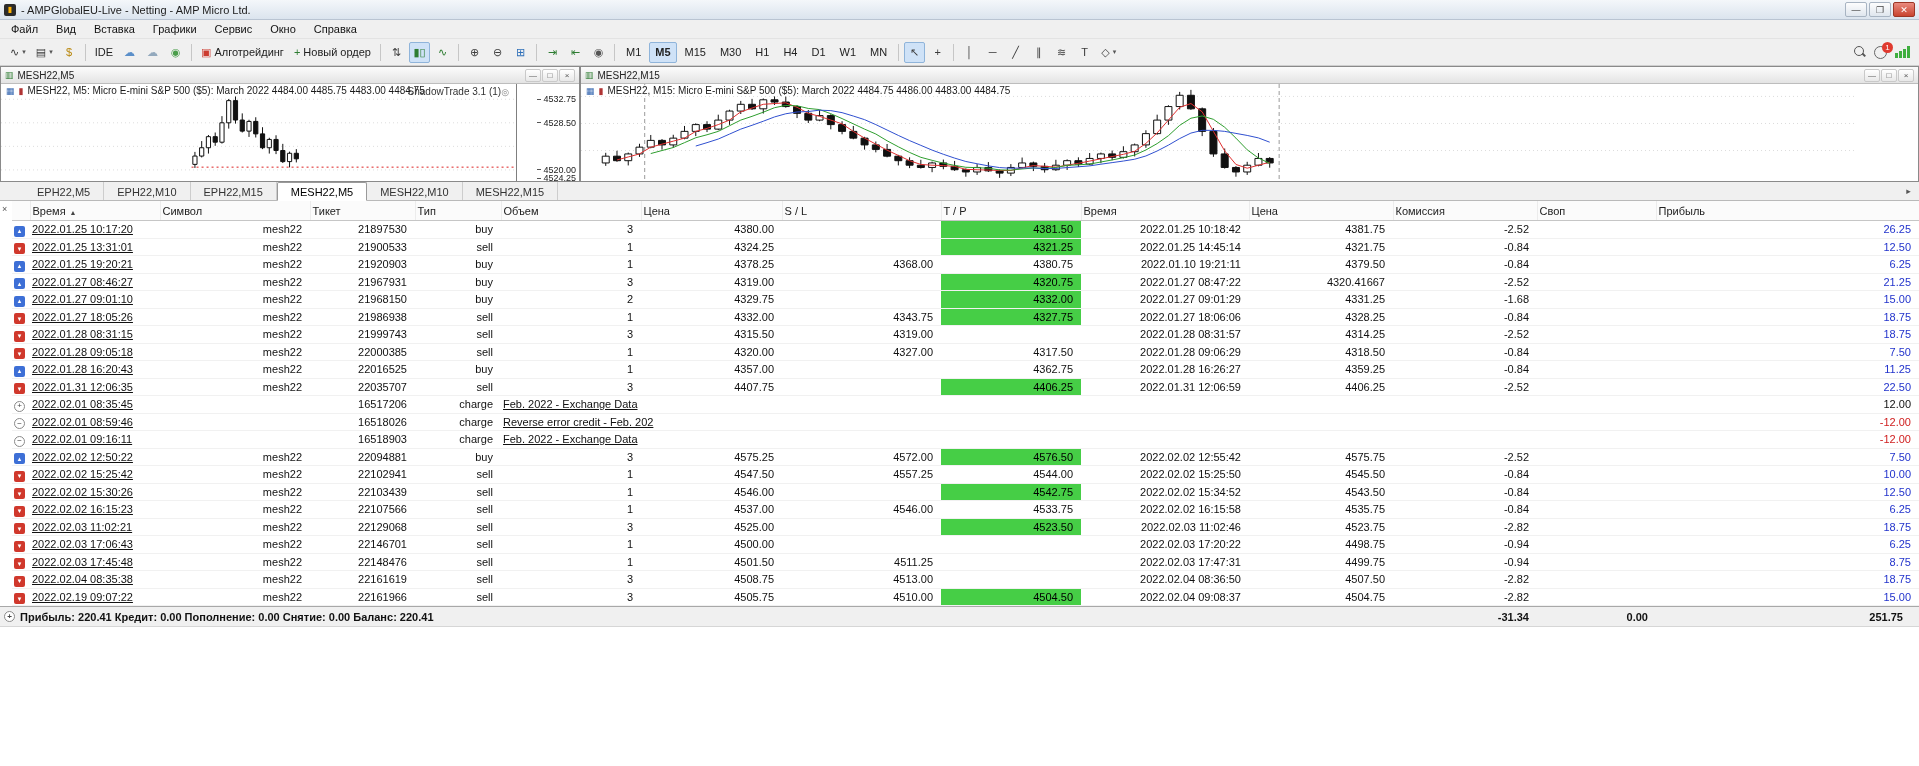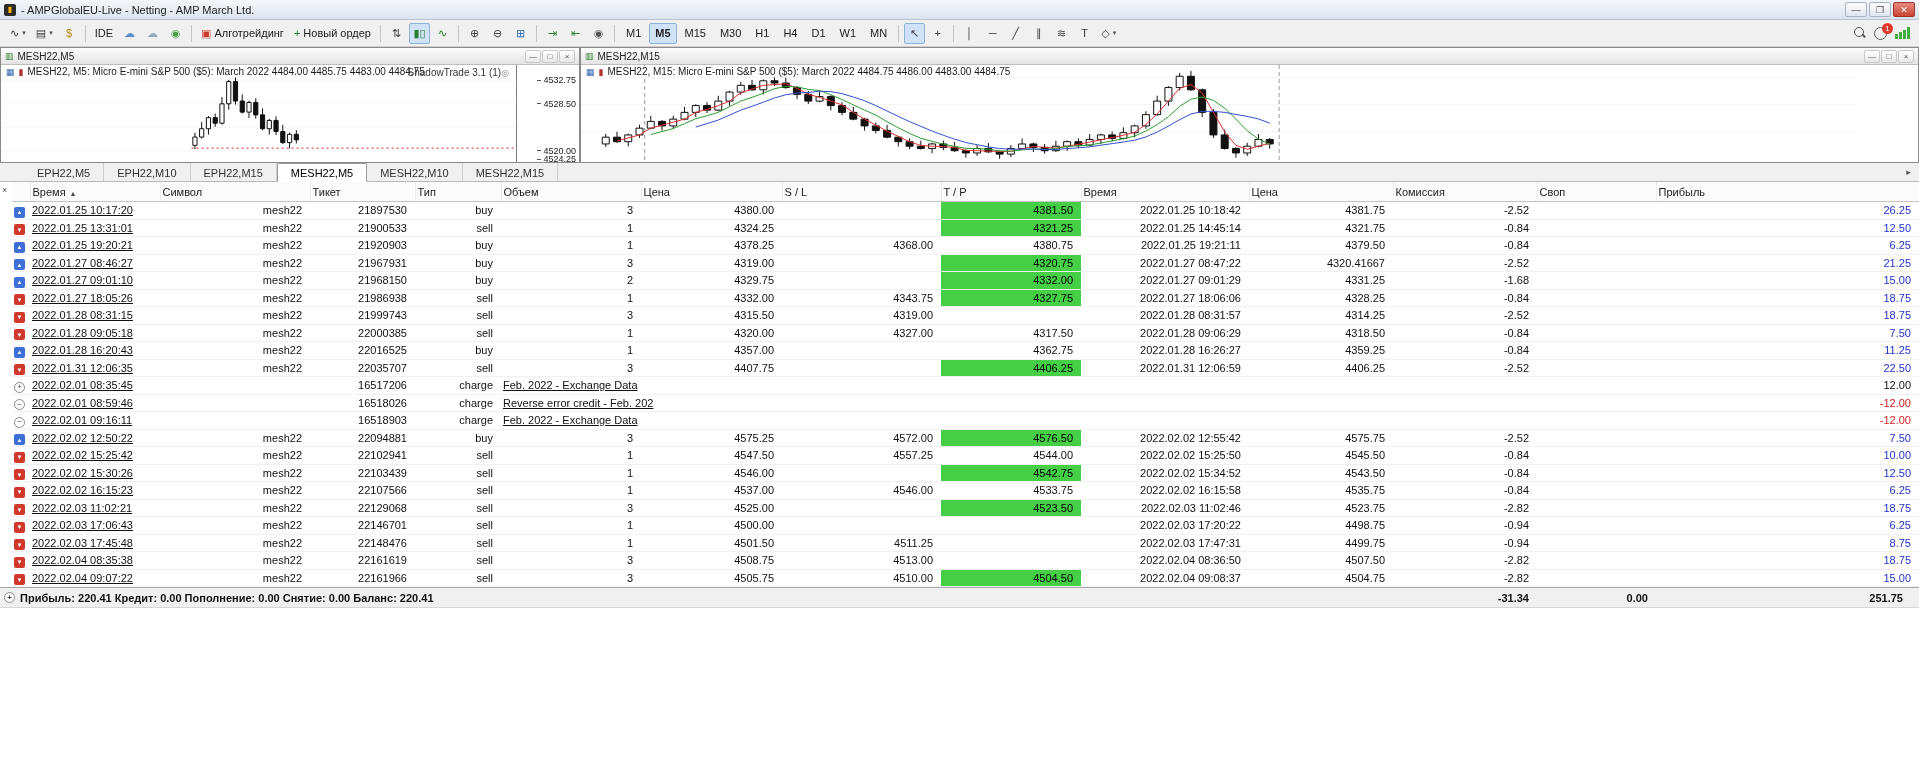--- a/index.html
+++ b/index.html
@@ -122,28 +122,37 @@
   .fcell.profit { left:1656px; width:255px; }
   .bottom-space { flex:1; background:#fff; }
 </style>
 </head>
 <body>
 
 <div class="app">
 
   <div class="titlebar">
     <span class="app-icon">▮</span>
-    <span class="title">- AMPGlobalEU-Live - Netting - AMP March Ltd.</span>
+    <span class="title">- AMPGlobalEU-Live - Netting - AMP Micro Ltd.</span>
     <div class="win-controls">
       <div class="win-btn">—</div>
       <div class="win-btn">❐</div>
       <div class="win-btn close">✕</div>
     </div>
   </div>
 
+  <div class="menubar" id="menubar">
+      <div class="menu-item">Файл</div>
+      <div class="menu-item">Вид</div>
+      <div class="menu-item">Вставка</div>
+      <div class="menu-item">Графики</div>
+      <div class="menu-item">Сервис</div>
+      <div class="menu-item">Окно</div>
+      <div class="menu-item">Справка</div>
+    </div>
 
   <div class="toolbar">
     <span id="tb-items" style="display:flex;align-items:center;">
         <div class="tb-btn">
           <span class="tb-glyph">∿</span>
           <span class="tb-caret">▾</span>
         </div>
         <div class="tb-btn">
           <span class="tb-glyph">▤</span>
           <span class="tb-caret">▾</span>
@@ -580,21 +589,21 @@
           <tr class="row">
             <td><span class="ic buy">▲</span></td>
             <td class="left">2022.01.25 19:20:21</td>
             <td class="num">mesh22</td>
             <td class="num">21920903</td>
             <td class="num">buy</td>
             <td class="num">1</td>
             <td class="num">4378.25</td>
             <td class="num">4368.00</td>
             <td class="num">4380.75</td>
-            <td class="num">2022.01.25 19:21:11</td>
+            <td class="num">2022.01.10 19:21:11</td>
             <td class="num">4379.50</td>
             <td class="num">-0.84</td>
             <td class="num"></td>
             <td class="num p-blue">6.25</td>
           </tr>
           <tr class="row">
             <td><span class="ic buy">▲</span></td>
             <td class="left">2022.01.27 08:46:27</td>
             <td class="num">mesh22</td>
             <td class="num">21967931</td>
@@ -855,21 +864,21 @@
             <td class="num">4513.00</td>
             <td class="num"></td>
             <td class="num">2022.02.04 08:36:50</td>
             <td class="num">4507.50</td>
             <td class="num">-2.82</td>
             <td class="num"></td>
             <td class="num p-blue">18.75</td>
           </tr>
           <tr class="row">
             <td><span class="ic sell">▼</span></td>
-            <td class="left">2022.02.04 09:07:22</td>
+            <td class="left">2022.02.19 09:07:22</td>
             <td class="num">mesh22</td>
             <td class="num">22161966</td>
             <td class="num">sell</td>
             <td class="num">3</td>
             <td class="num">4505.75</td>
             <td class="num">4510.00</td>
             <td class="num green">4504.50</td>
             <td class="num">2022.02.04 09:08:37</td>
             <td class="num">4504.75</td>
             <td class="num">-2.82</td>

